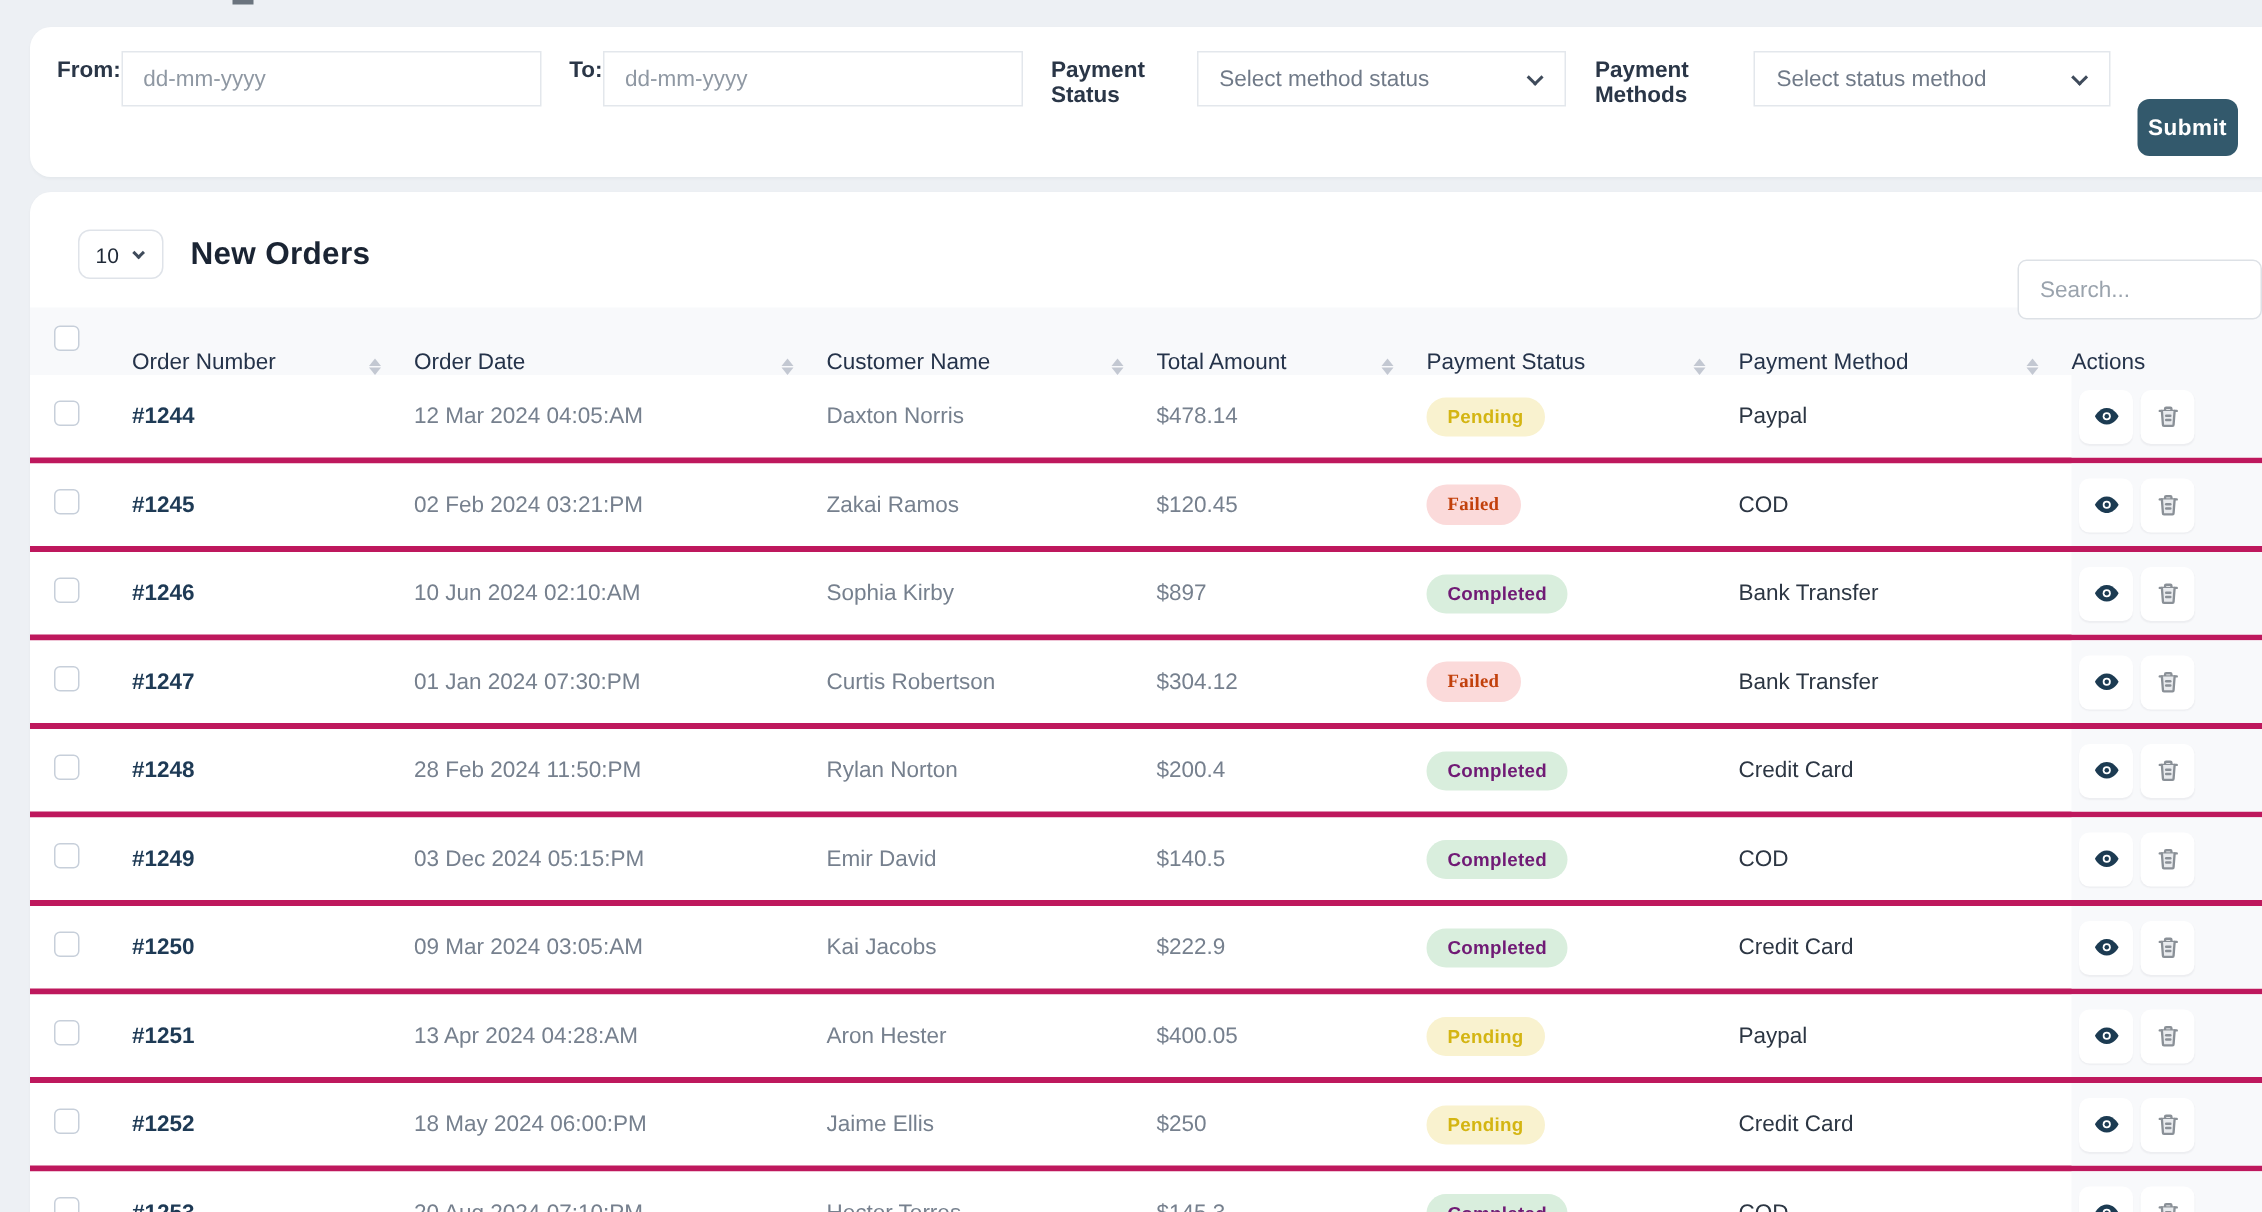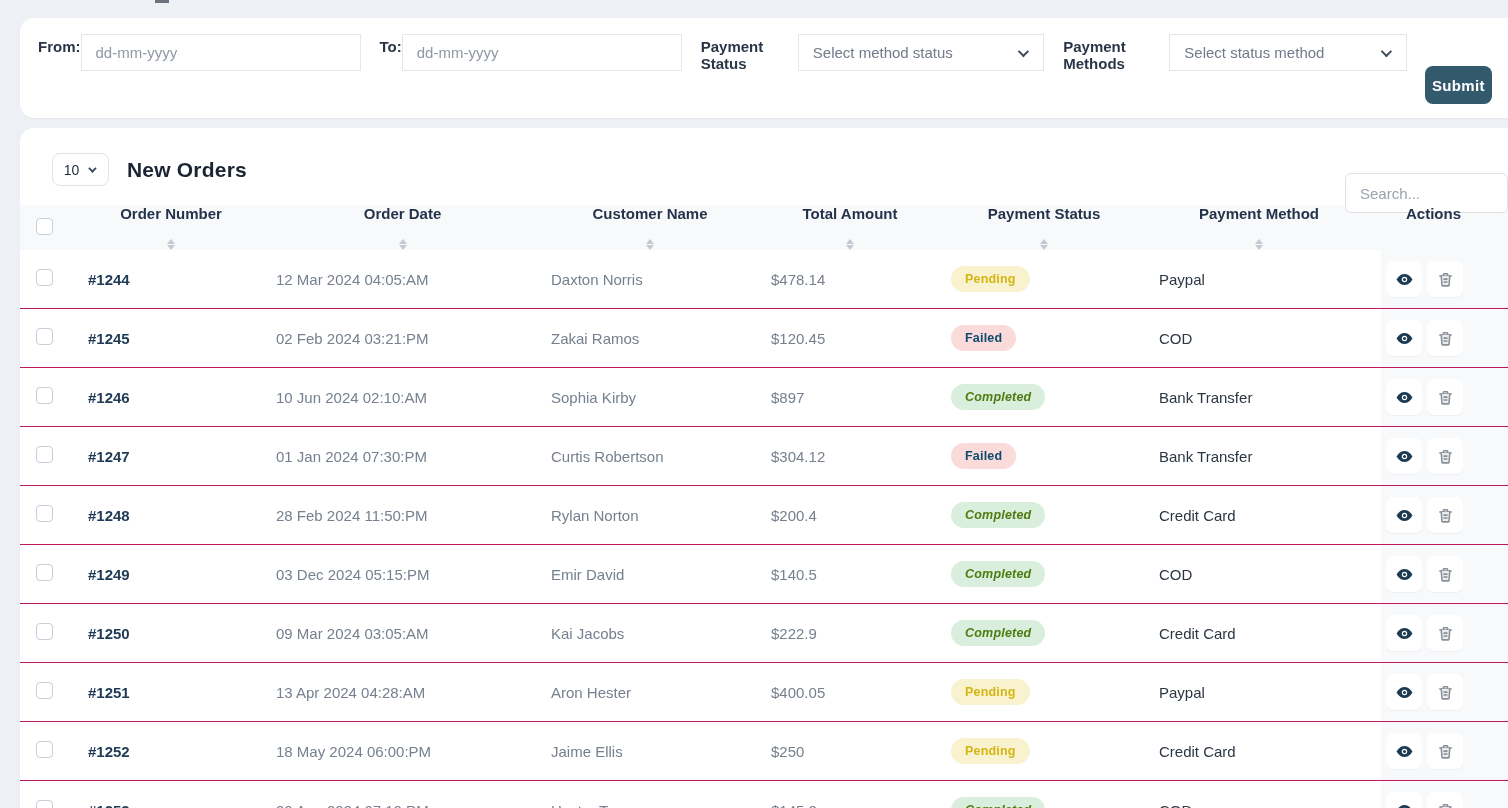--- a/index.html
+++ b/index.html
@@ -56,43 +56,43 @@
   }
   .search-input::placeholder { color:#9aa3ad; }
 
   
   .grid-row {
     display:grid;
     grid-template-columns:68px 188px 275px 220px 180px 208px 222px minmax(127px,1fr);
     align-items:center;
   }
   .thead { height:45px; background:#f8f9fb; }
-  .th { font-size:15px; font-weight:700; color:#25334a; display:flex; align-items:center; justify-content:space-between; padding-right:22px; height:100%;flex-direction:column; }
+  .th { font-size:15px; font-weight:400; color:#25334a; display:flex; align-items:flex-end; justify-content:space-between; padding-right:22px; height:100%; }
   .sort { display:flex; flex-direction:column; align-items:center; gap:1px; cursor:pointer; }
   .sort b { width:0; height:0; border-left:4px solid transparent; border-right:4px solid transparent; }
   .sort .up { border-bottom:5px solid #c3c8d2; }
   .sort .dn { border-top:5px solid #c3c8d2; }
 
-  .trow { height:59px; border-bottom:1px solid #be185d; background:#fff; }
+  .trow { height:59px; border-bottom:4px solid #be185d; background:#fff; }
   .cell { font-size:15px; }
   .c-check { padding-left:16px; }
   .checkbox {
     width:17px; height:17px; border:1.6px solid #c7cfda; border-radius:4px; background:#fff;
     display:inline-block; cursor:pointer;
   }
   .order-link { font-weight:700; color:#1e3a55; text-decoration:none; cursor:pointer; }
   .muted { color:#76808e; }
   .c-method { color:#2c3643; }
   .badge {
     display:inline-block; padding:6px 14px; border-radius:14px;
     font-size:12.5px; font-weight:700; letter-spacing:.2px;
   }
   .badge.pending   { background:#f9f2cf; color:#d4b512; }
-  .badge.failed    { background:#fbdada; color:#0c4a6e; }
-  .badge.completed { background:#d9eedd; color:#4d7c0f;font-style:italic; }
+  .badge.failed    { background:#fbdada; color:#c2410c;font-family:Liberation Serif, serif; }
+  .badge.completed { background:#d9eedd; color:#701a75; }
 
   .c-actions { height:100%; background:#f8f9fb; display:flex; align-items:center; gap:5px; padding-left:5px; }
   .icon-btn {
     width:36px; height:36px; border:none; border-radius:7px; background:#fff;
     display:flex; align-items:center; justify-content:center; cursor:pointer;
     box-shadow:0 1px 1px rgba(30,40,60,.05);
   }
   .icon-btn svg { display:block; }
 </style>
 </head>

